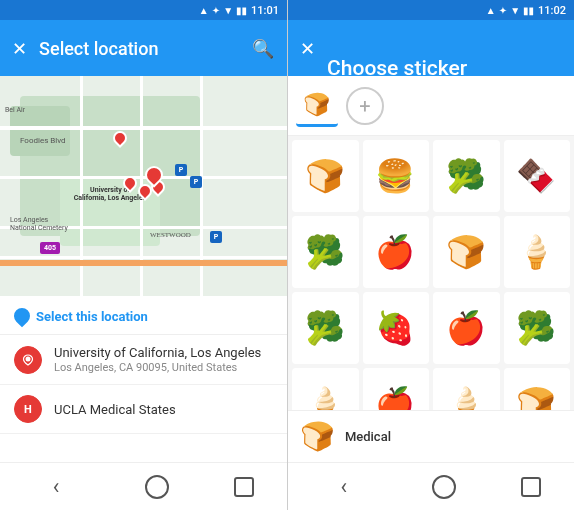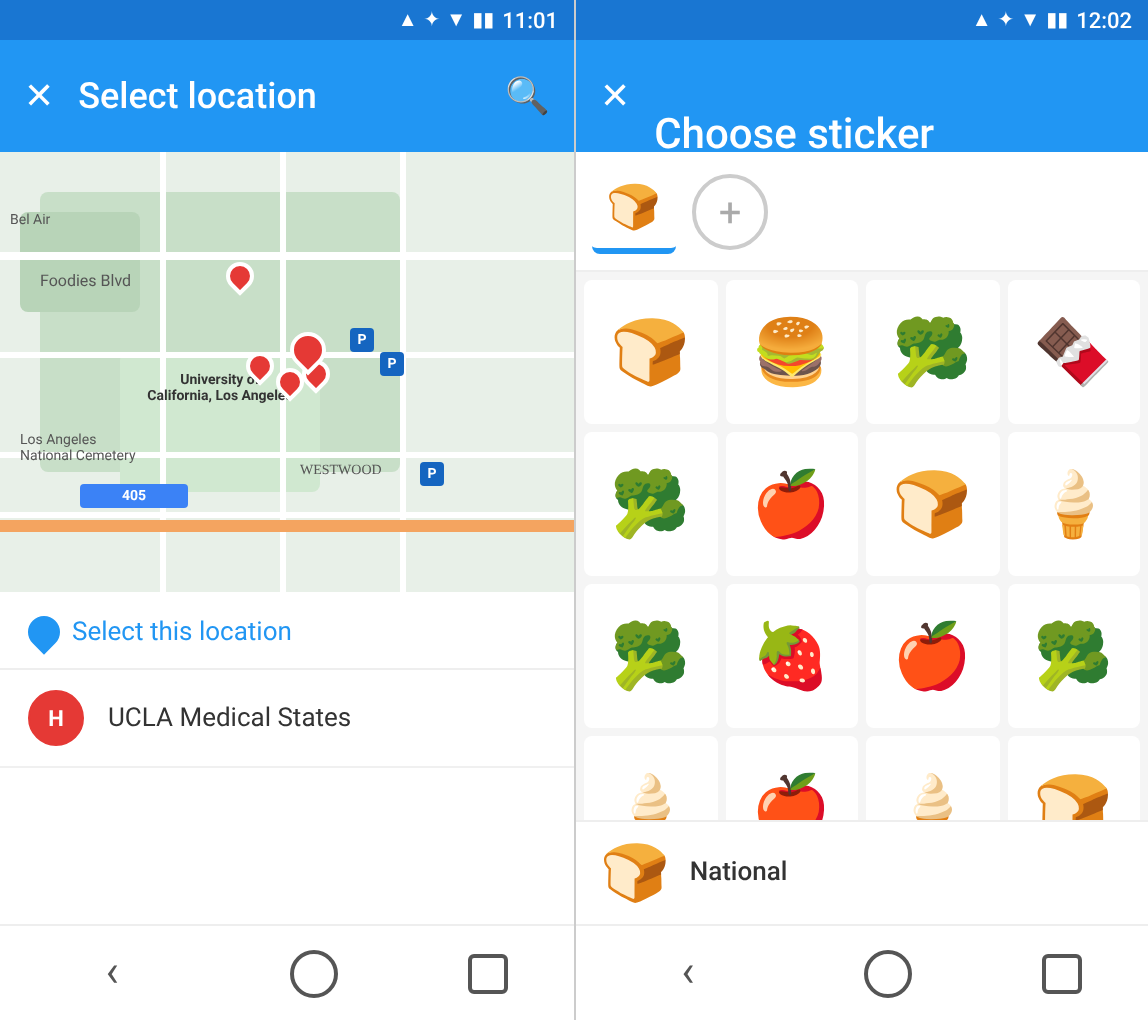--- a/index.html
+++ b/index.html
@@ -130,21 +130,21 @@
 
     
     .location-info {
       padding: 12px 14px 8px;
       border-bottom: 1px solid #eee;
       flex-shrink: 0;
     }
     .location-link {
       color: #2196F3;
       font-size: 13px;
-      font-weight: 400;
+      font-weight: 700;
       display: flex;
       align-items: center;
       gap: 6px;
       margin-bottom: 2px;
     }
     .location-coords {
       color: #2196F3;
       font-size: 12px;
       margin-left: 20px;
     }
@@ -343,21 +343,21 @@
       <div class="map-road map-road-h" style="top:50px;left:0;width:287px;background:#fff;height:4px;"></div>
       <div class="map-road map-road-h" style="top:100px;left:0;width:287px;background:#fff;height:3px;"></div>
       <div class="map-road map-road-h" style="top:150px;left:0;width:287px;background:#fff;height:3px;"></div>
       <div class="map-road map-road-h" style="top:180px;left:0;width:287px;background:#fff;height:3px;"></div>
 
       <div class="map-road map-road-v" style="top:0;left:80px;height:220px;background:#fff;width:3px;"></div>
       <div class="map-road map-road-v" style="top:0;left:140px;height:220px;background:#fff;width:3px;"></div>
       <div class="map-road map-road-v" style="top:0;left:200px;height:220px;background:#fff;width:3px;"></div>
 
       <div style="position:absolute;bottom:30px;left:0;width:287px;height:6px;background:#f4a460;"></div>
-      <div style="position:absolute;bottom:42px;left:40px;width:54px;height:12px;background:#3b82f6;border-radius:2px;display:flex;align-items:center;justify-content:center;font-size:7px;color:#fff;font-weight:bold;">405</div>
+      <div style="position:absolute;bottom:42px;left:40px;width:20px;height:12px;background:#a21caf;border-radius:2px;display:flex;align-items:center;justify-content:center;font-size:7px;color:#fff;font-weight:bold;">405</div>
 
       <div class="map-label" style="top:110px;left:65px;font-size:7px;color:#333;font-weight:bold;text-align:center;width:90px;">University of<br>California, Los Angeles</div>
       <div class="map-label" style="top:60px;left:20px;">Foodies Blvd</div>
       <div class="map-label" style="top:155px;left:150px;font-size:7px;font-family:Liberation Serif, serif;">WESTWOOD</div>
       <div class="map-label" style="top:30px;left:5px;font-size:7px;">Bel Air</div>
       <div class="map-label" style="top:140px;left:10px;font-size:7px;">Los Angeles<br>National Cemetery</div>
 
       <div class="map-pin" style="left:130px;top:100px;">
         <div class="map-pin-marker"></div>
       </div>
@@ -382,20 +382,32 @@
 
   <div class="location-info">
     <div class="location-link">
       <span style="width:16px;height:16px;background:#2196F3;border-radius:50% 50% 50% 0;transform:rotate(-45deg);display:inline-block;flex-shrink:0;"></span>
       <span>Select this location</span>
     </div>
   </div>
 
 
   <div class="nearby-list">
+    <div class="nearby-item">
+      <div class="nearby-icon-circle" style="background:#E53935;border-color:#E53935;">
+        <svg width="12" height="12" viewBox="0 0 12 12">
+            <circle cx="6" cy="5" r="2.5" fill="white"></circle>
+            <path d="M6 1 C3.5 1 1.5 3 1.5 5 C1.5 8 6 11 6 11 C6 11 10.5 8 10.5 5 C10.5 3 8.5 1 6 1Z" fill="none" stroke="white" stroke-width="1.2"></path>
+          </svg>
+      </div>
+      <div class="nearby-text">
+        <div class="nearby-name">University of California, Los Angeles</div>
+        <div class="nearby-address">Los Angeles, CA 90095, United States</div>
+      </div>
+    </div>
     <div class="nearby-item">
       <div class="nearby-icon-circle" style="background:#E53935;border-color:#E53935;font-size:11px;">H</div>
       <div class="nearby-text">
         <div class="nearby-name">UCLA Medical States</div>
       </div>
     </div>
   </div>
 
   <div class="bottom-nav">
     <span class="nav-btn" style="font-size:22px;">‹</span>
@@ -406,21 +418,21 @@
 
 <div class="panel-right">
 
   <div class="status-bar">
     <span style="display:flex;align-items:center;gap:3px;font-size:10px;">
       <span>▲</span>
       <span>✦</span>
       <span>▼</span>
       <span>▮▮</span>
     </span>
-    <span class="time">12:02</span>
+    <span class="time">11:02</span>
   </div>
 
   <div class="sticker-header">
     <span class="header-icon">✕</span>
     <span class="sticker-title">Choose sticker</span>
   </div>
 
   <div class="sticker-tabs">
     <div class="sticker-tab-item sticker-tab-selected">
       <span>🍞</span>
@@ -451,21 +463,21 @@
       <div class="sticker-cell">🍦</div>
       <div class="sticker-cell">🍎</div>
       <div class="sticker-cell">🍦</div>
       <div class="sticker-cell">🍞</div>
     </div>
   </div>
 
   <div class="sticker-footer">
     <span class="sticker-footer-icon">🍞</span>
     <div class="sticker-footer-text">
-      <div class="sticker-footer-name">National</div>
+      <div class="sticker-footer-name">Medical</div>
     </div>
   </div>
 
   <div class="bottom-nav">
     <span class="nav-btn" style="font-size:22px;">‹</span>
     <span class="nav-btn" style="font-size:22px;border:2px solid #555;border-radius:50%;width:24px;height:24px;display:flex;align-items:center;justify-content:center;padding:0;"></span>
     <span class="nav-btn" style="font-size:16px;border:2px solid #555;border-radius:3px;width:20px;height:20px;display:flex;align-items:center;justify-content:center;padding:0;"></span>
   </div>
 </div>
 

